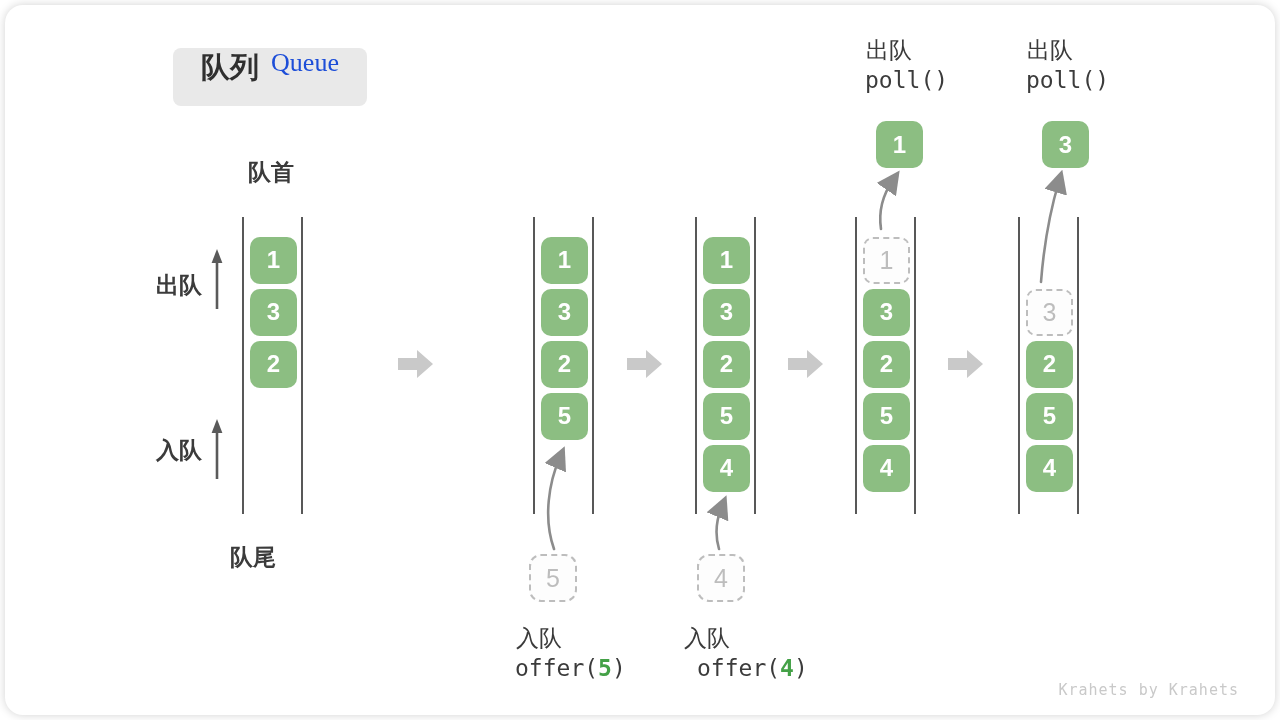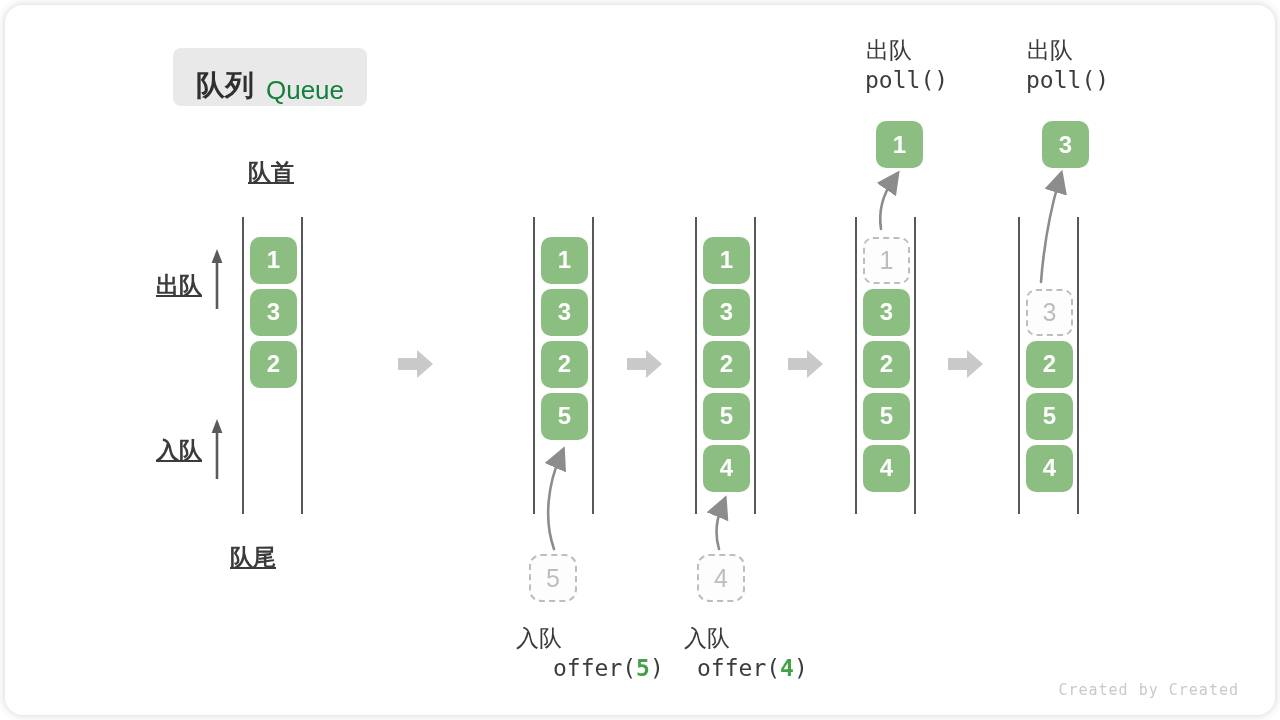--- a/index.html
+++ b/index.html
@@ -7,26 +7,26 @@
   .canvas{
     position:absolute;left:5px;top:5px;width:1270px;height:710px;
     background:#ffffff;border-radius:18px;
     box-shadow:0 0 10px rgba(0,0,0,0.18);
     overflow:hidden;
   }
   
   .badge{
     position:absolute;left:168px;top:43px;width:194px;height:58px;
     background:#e9e9e9;border-radius:8px;
-    display:flex;align-items:flex-end;justify-content:center;gap:12px;
+    display:flex;align-items:flex-start;justify-content:center;gap:12px;
   }
   .badge .zh{font-size:29px;font-weight:700;color:#2f2f2f;}
-  .badge .en{font-family:Liberation Sans, sans-serif;font-size:26px;color:#15803d;}
+  .badge .en{font-family:Liberation Serif, serif;font-size:26px;color:#1d4ed8;}
 
-  .cjk-label{position:absolute;font-size:23px;font-weight:700;color:#3b3b3b;white-space:nowrap;text-decoration:underline;}
+  .cjk-label{position:absolute;font-size:23px;font-weight:700;color:#3b3b3b;white-space:nowrap;}
   .op-zh{position:absolute;font-size:23px;font-weight:400;color:#3b3b3b;white-space:nowrap;}
   .op-code{position:absolute;font-family:"DejaVu Sans Mono",monospace;font-size:23px;color:#3b3b3b;white-space:nowrap;}
   .op-code .arg{color:#44a147;font-weight:700;}
 
   
   .queue{
     position:absolute;top:212px;height:297px;width:61px;box-sizing:border-box;
     border-left:2px solid #585858;border-right:2px solid #585858;
   }
   .cell{
@@ -89,21 +89,21 @@
   </div>
 
   <div class="queue" style="left:528px;">
     <div class="cell filled slot0">1</div>
     <div class="cell filled slot1">3</div>
     <div class="cell filled slot2">2</div>
     <div class="cell filled slot3">5</div>
   </div>
   <div class="pending-cell" style="left:524px;top:549px;">5</div>
   <div class="op-zh" style="left:511px;top:618px;">入队</div>
-  <div class="op-code" style="left:510px;top:650px;margin-left:38px;"><span>offer(</span><span class="arg">5</span><span>)</span></div>
+  <div class="op-code" style="left:510px;top:650px;"><span>offer(</span><span class="arg">5</span><span>)</span></div>
 
   <div class="queue" style="left:690px;">
     <div class="cell filled slot0">1</div>
     <div class="cell filled slot1">3</div>
     <div class="cell filled slot2">2</div>
     <div class="cell filled slot3">5</div>
     <div class="cell filled slot4">4</div>
   </div>
   <div class="pending-cell" style="left:692px;top:549px;">4</div>
   <div class="op-zh" style="left:679px;top:618px;">入队</div>
@@ -148,15 +148,15 @@
       <marker id="ah" markerWidth="9" markerHeight="9" refX="4.5" refY="4.5" orient="auto">
         <path d="M0,0 L9,4.5 L0,9 z" fill="#8c8c8c"></path>
       </marker>
     </defs>
     <path d="M549,544 C538,513 544,477 555,452" fill="none" stroke="#8c8c8c" stroke-width="2.6" stroke-linecap="round" marker-end="url(#ah)"></path>
     <path d="M714,544 C709,527 712,513 717,501" fill="none" stroke="#8c8c8c" stroke-width="2.6" stroke-linecap="round" marker-end="url(#ah)"></path>
     <path d="M876,224 C873,204 879,188 888,175" fill="none" stroke="#8c8c8c" stroke-width="2.6" stroke-linecap="round" marker-end="url(#ah)"></path>
     <path d="M1036,277 C1039,238 1046,203 1054,176" fill="none" stroke="#8c8c8c" stroke-width="2.6" stroke-linecap="round" marker-end="url(#ah)"></path>
   </svg>
 
-  <div class="credit">Created by Created</div>
+  <div class="credit">Krahets by Krahets</div>
 
 </div>
 
 </body></html>

